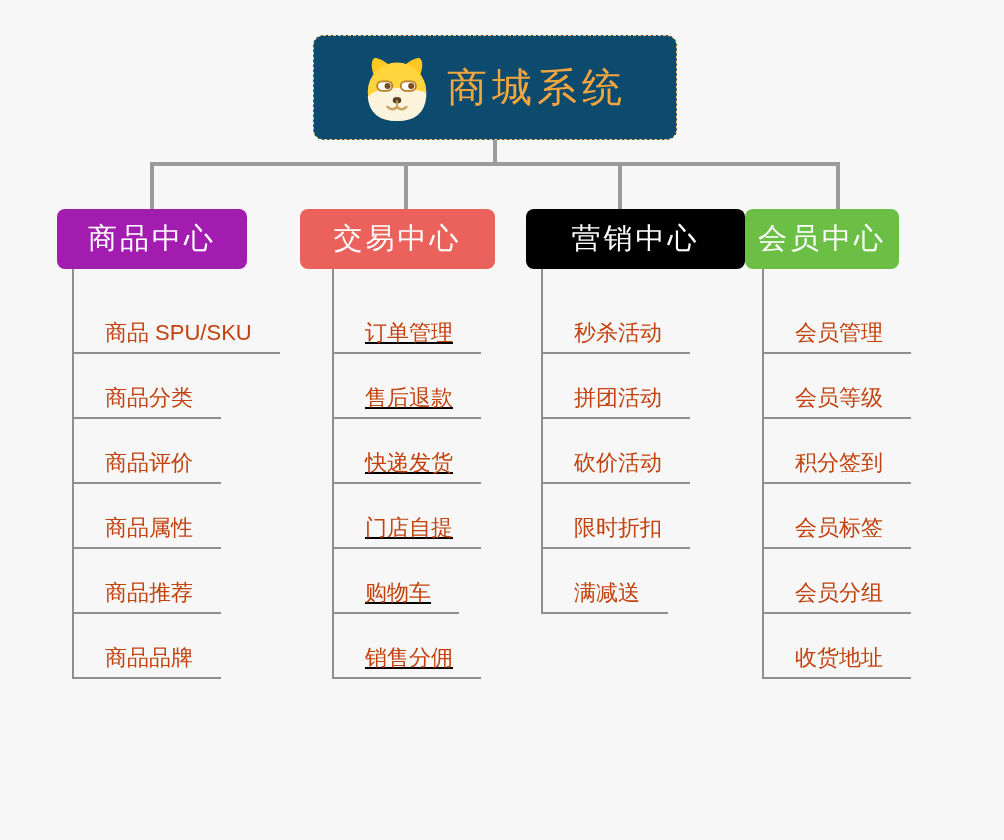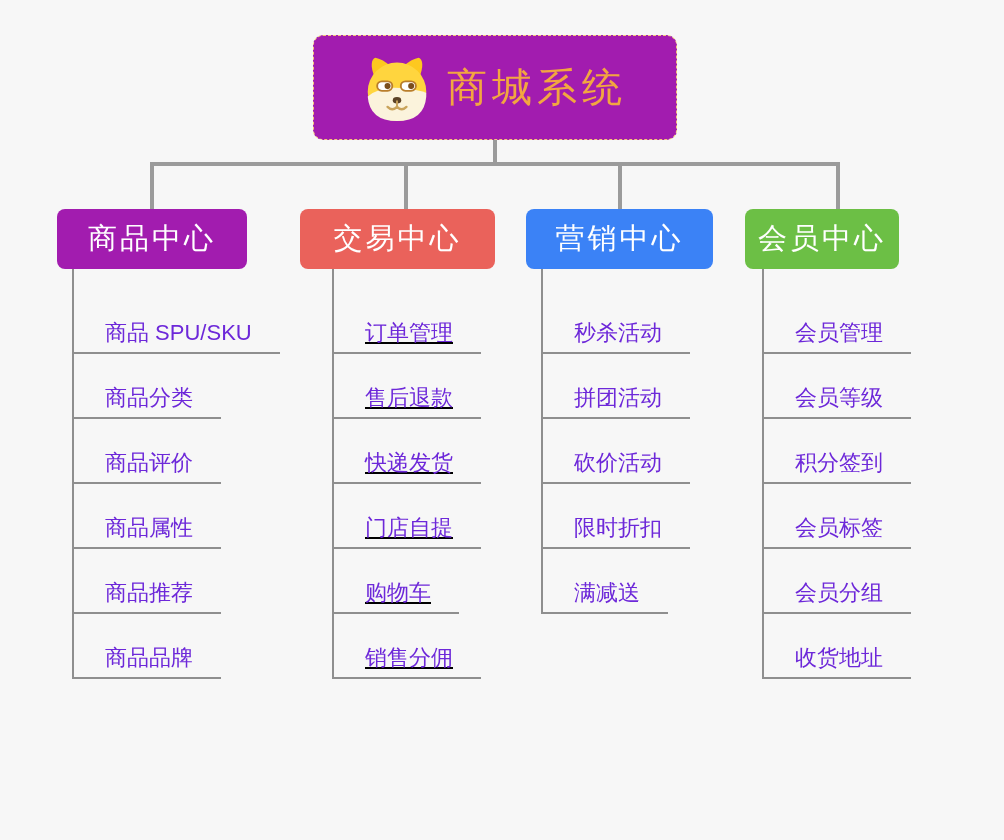--- a/index.html
+++ b/index.html
@@ -10,21 +10,21 @@
     overflow:hidden;
   }
   .canvas { position:relative; width:1004px; height:840px; }
 
   
   .line { position:absolute; background:#9b9b9b; }
 
   
   .root-node {
     position:absolute; left:313px; top:35px; width:364px; height:105px;
-    background:#a21caf; border:1px dashed #f5c878; border-radius:10px;
+    background:#0c4a6e; border:1px dashed #f5c878; border-radius:10px;
     box-sizing:border-box;
     display:flex; align-items:center; justify-content:center; gap:16px;
   }
   .root-title { font-size:40px; color:#f2a640; letter-spacing:5px; white-space:nowrap; }
   .dog-icon { width:68px; height:68px; flex:0 0 auto; }
 
   
   .branch-node {
     position:absolute; top:209px; height:60px;
     border-radius:8px; color:#ffffff;
@@ -40,21 +40,21 @@
   }
   .child-topic {
     display:flex; align-items:flex-end;
     height:65px; width:max-content;
     border-bottom:2px solid #8f8f8f;
     box-sizing:border-box;
   }
   .child-topic:first-child { height:85px; }
   .child-topic span {
     padding:0 28px 4px 31px;
-    font-size:22px; color:#6d28d9;
+    font-size:22px; color:#c2410c;
     white-space:nowrap;
   }
 </style>
 </head>
 <body>
 
 <div class="canvas">
 
   <div class="line" style="left:493px; top:140px; width:4px; height:26px;"></div>
   <div class="line" style="left:150px; top:162px; width:690px; height:4px;"></div>
@@ -122,21 +122,21 @@
         <div class="child-topic">
           <span>门店自提</span>
         </div>
         <div class="child-topic">
           <span>购物车</span>
         </div>
         <div class="child-topic">
           <span>销售分佣</span>
         </div>
       </div>
-      <div class="branch-node" style="left: 526px; width: 187px; background: #3b82f6;">
+      <div class="branch-node" style="left: 526px; width: 219px; background: #000000;">
         <span>营销中心</span>
       </div>
       <div class="branch-col" style="left: 541px;">
         <div class="child-topic">
           <span>秒杀活动</span>
         </div>
         <div class="child-topic">
           <span>拼团活动</span>
         </div>
         <div class="child-topic">

